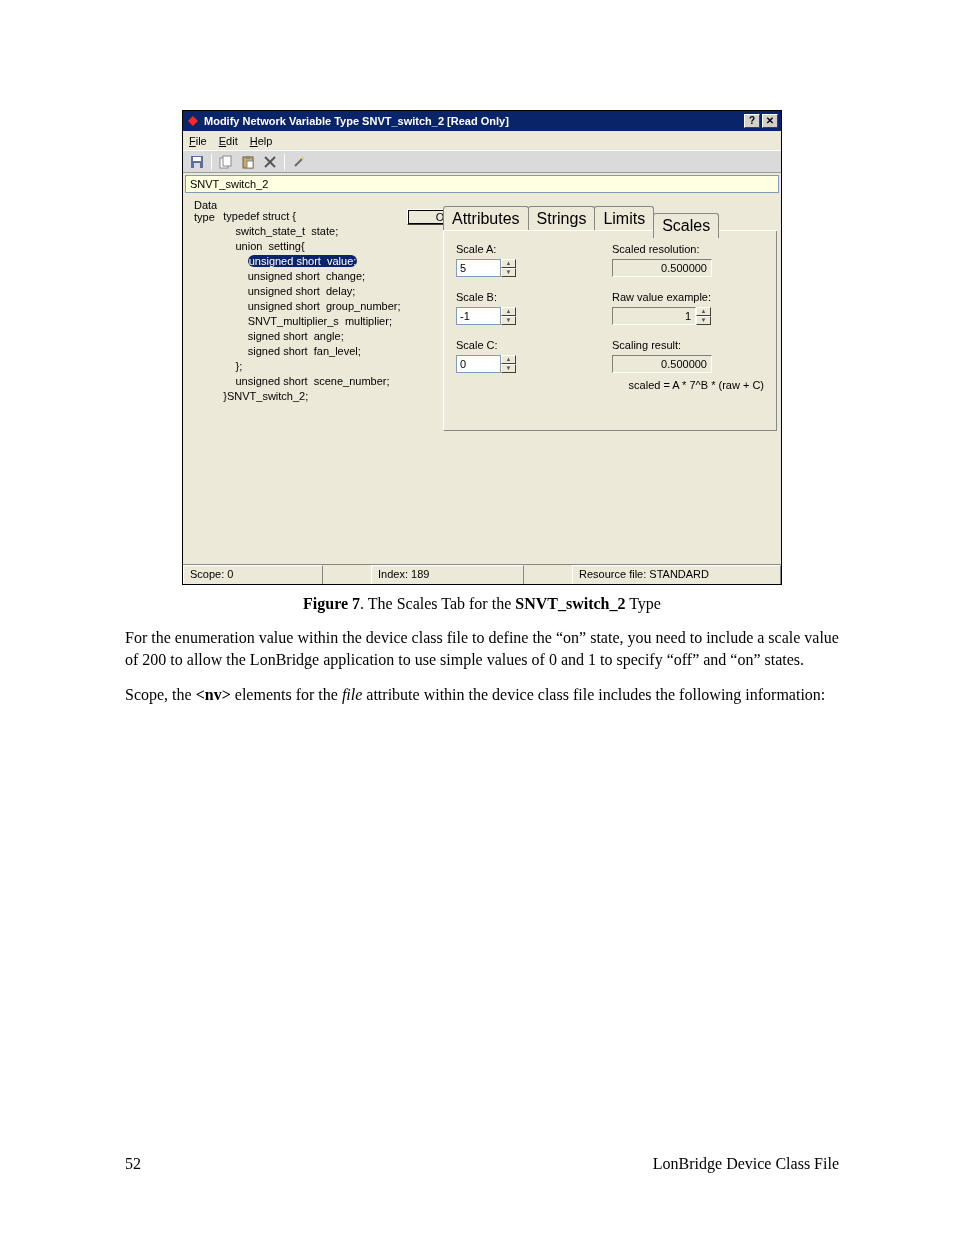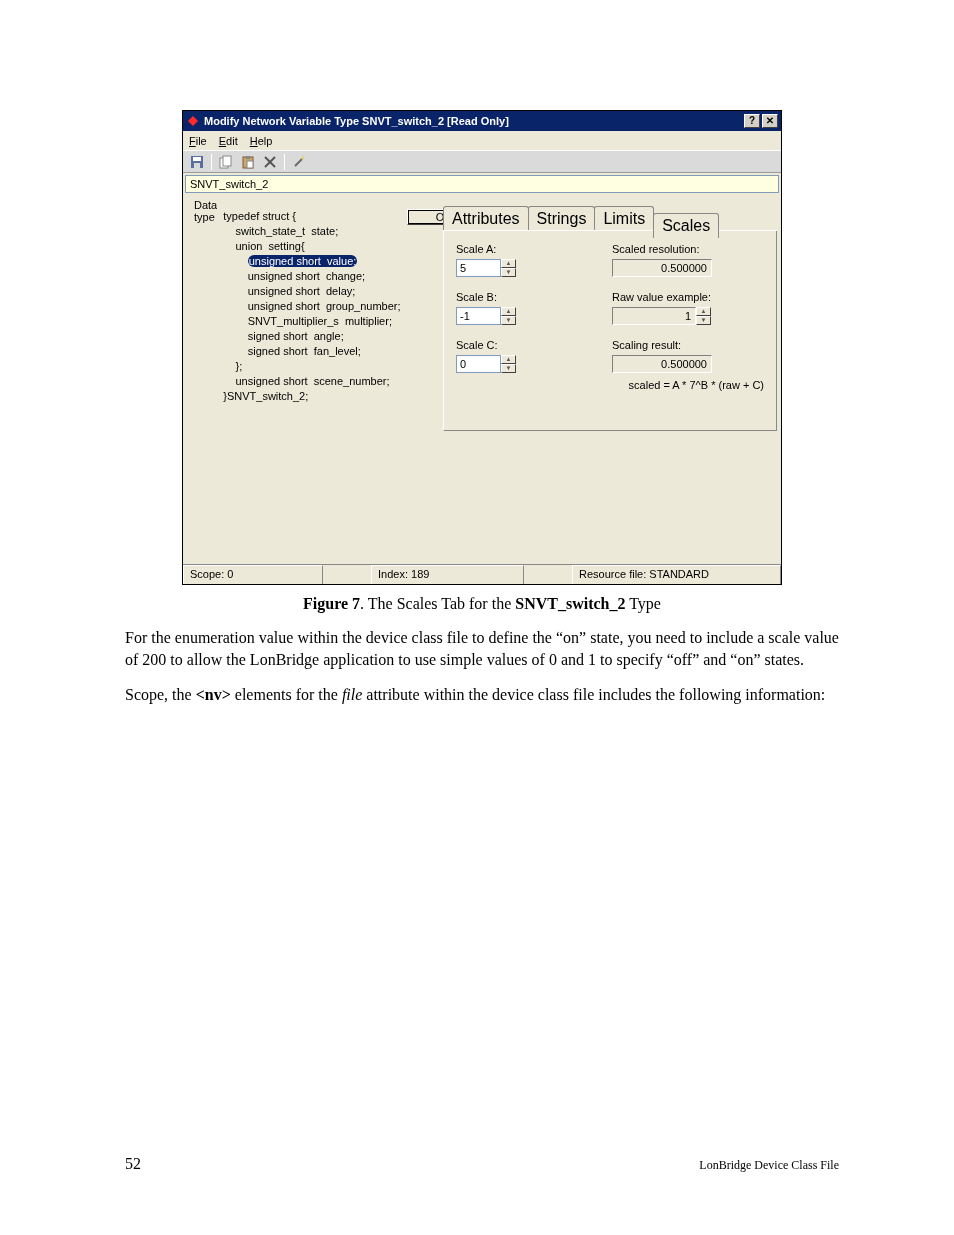--- a/index.html
+++ b/index.html
@@ -179,21 +179,21 @@
   .status-cell.c1 { width:140px; }
   .status-cell.c2 { width:153px; }
   .status-cell.c3 { flex:1; }
 
   
   .figcap { text-align:center; margin: 10px 0 14px; font-size: 16px; }
   .para { margin: 0 0 14px; line-height: 1.35; }
   .bold { font-weight: bold; }
   .italic { font-style: italic; }
   .pagenum { position:absolute; bottom: 62px; left: 125px; font-size:16px; }
-  .footer-right { position:absolute; bottom:62px; right:115px; font-size:12px; }
+  .footer-right { position:absolute; bottom:62px; right:115px; font-size:16px; }
 </style>
 </head>
 <body>
 
 <div class="page">
 
   <div class="win">
 
     <div class="titlebar">
       <span class="tb-icon">

